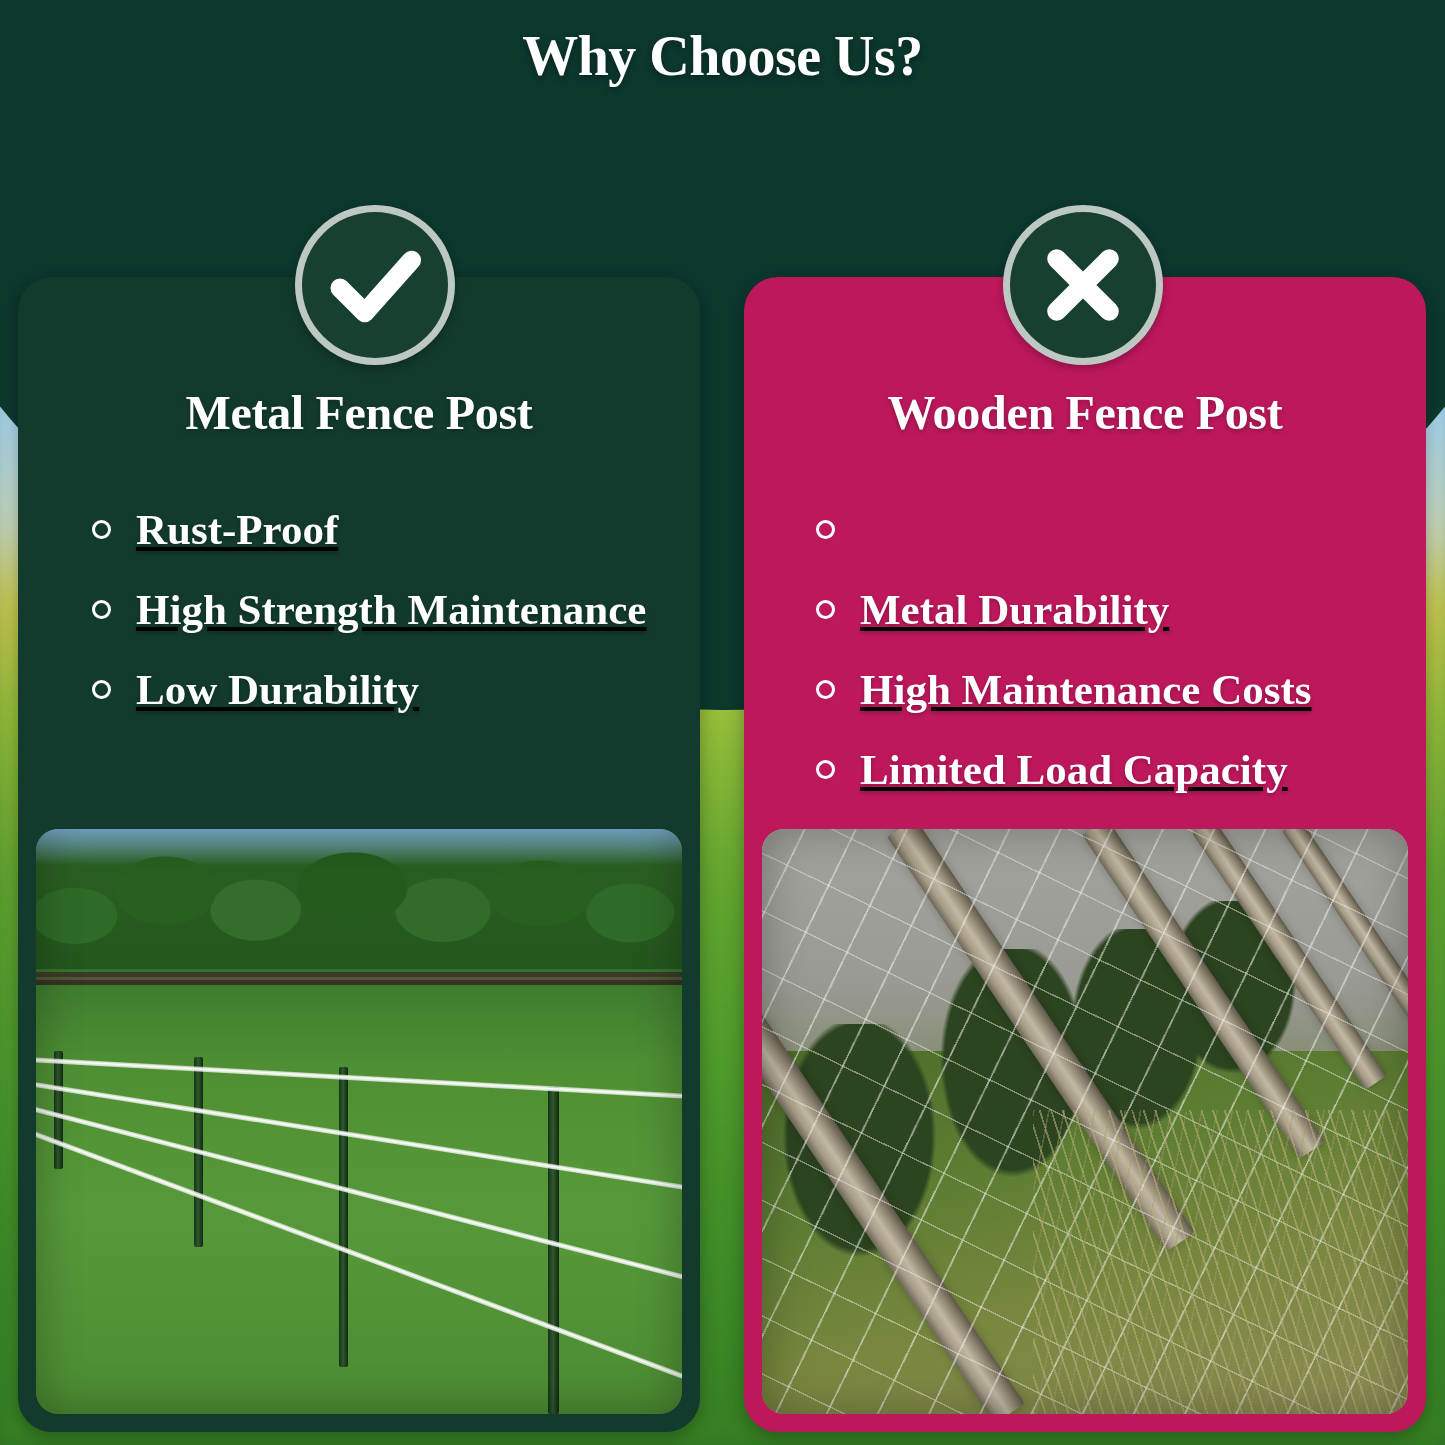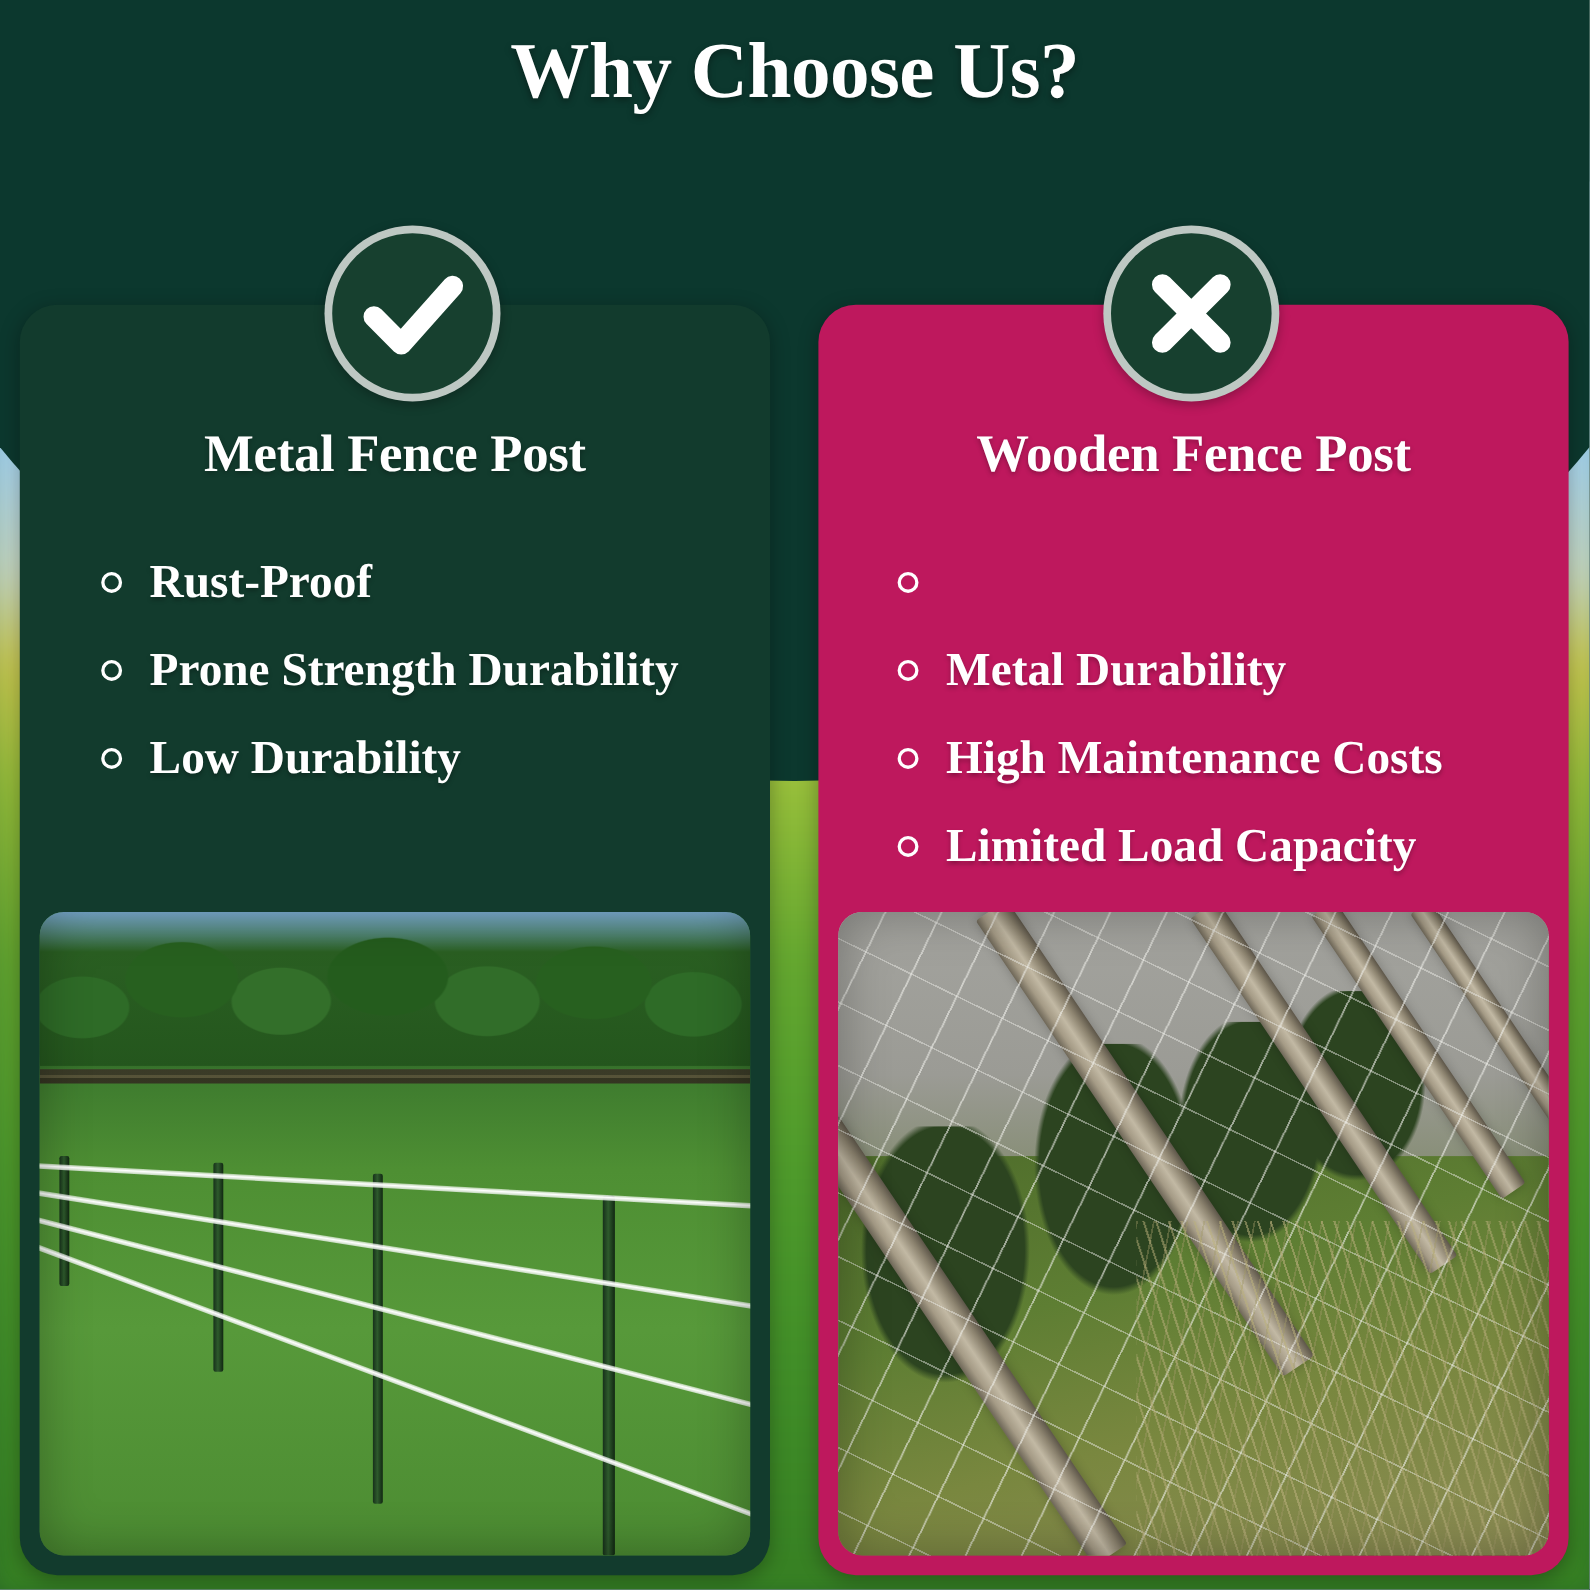--- a/index.html
+++ b/index.html
@@ -53,21 +53,21 @@
     left: 0; top: 0; width: 1445px; height: 165px;
     background: #0C382E;
   }
 
   .page-title {
     position: absolute;
     left: 0; top: 28px;
     width: 1445px;
     text-align: center;
     color: #FFFFFF;
-    font-size: 72px;
+    font-size: 56px;
     line-height: 1;
     font-weight: bold;
     letter-spacing: -0.5px;
     text-shadow: 0 3px 7px rgba(0,0,0,0.38);
     z-index: 6;
   }
 
   
   .card {
     position: absolute;
@@ -93,20 +93,21 @@
     letter-spacing: -0.3px;
     text-shadow: 0 2px 5px rgba(0,0,0,0.30);
   }
 
   .bullets {
     position: absolute;
     left: 74px; top: 212px;
     width: 600px;
     margin: 0; padding: 0;
     list-style: none;
+    text-decoration: underline;
   }
   .card--con .bullets { left: 72px; }
 
   .bullet {
     display: flex;
     align-items: center;
     height: 80px;
     color: #FFFFFF;
   }
   .bullet-marker {
@@ -248,21 +249,21 @@
   <div class="card card--pro">
     <div class="card-title">Metal Fence Post</div>
 
     <ul class="bullets">
       <li class="bullet">
         <span class="bullet-marker"></span>
         <span class="bullet-label">Rust-Proof</span>
       </li>
       <li class="bullet">
         <span class="bullet-marker"></span>
-        <span class="bullet-label">Prone Strength Durability</span>
+        <span class="bullet-label">High Strength Maintenance</span>
       </li>
       <li class="bullet">
         <span class="bullet-marker"></span>
         <span class="bullet-label">Low Durability</span>
       </li>
     </ul>
 
     <div class="photo photo--metal">
       <div class="trees"></div>
       <div class="far-fence"></div>

